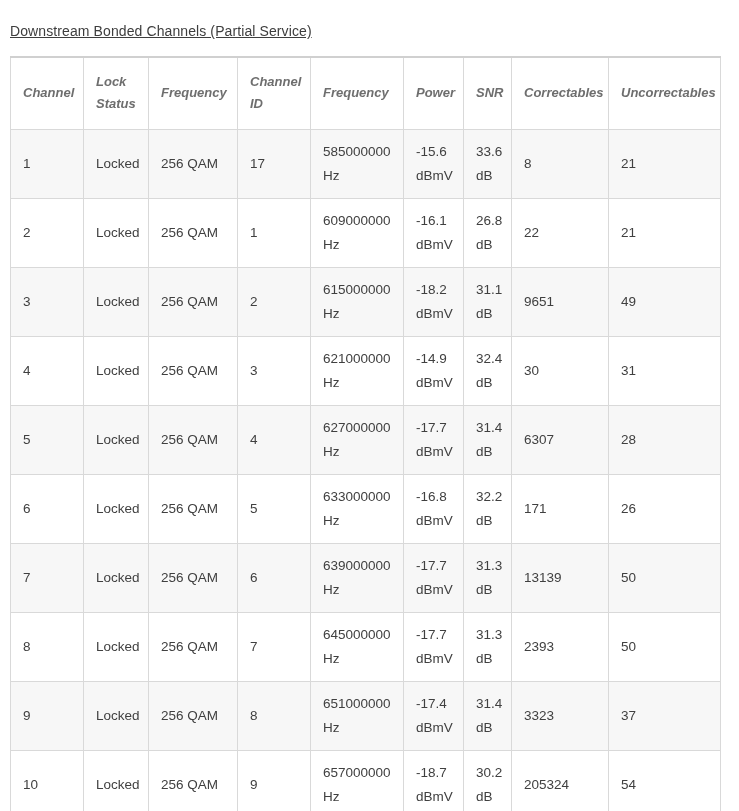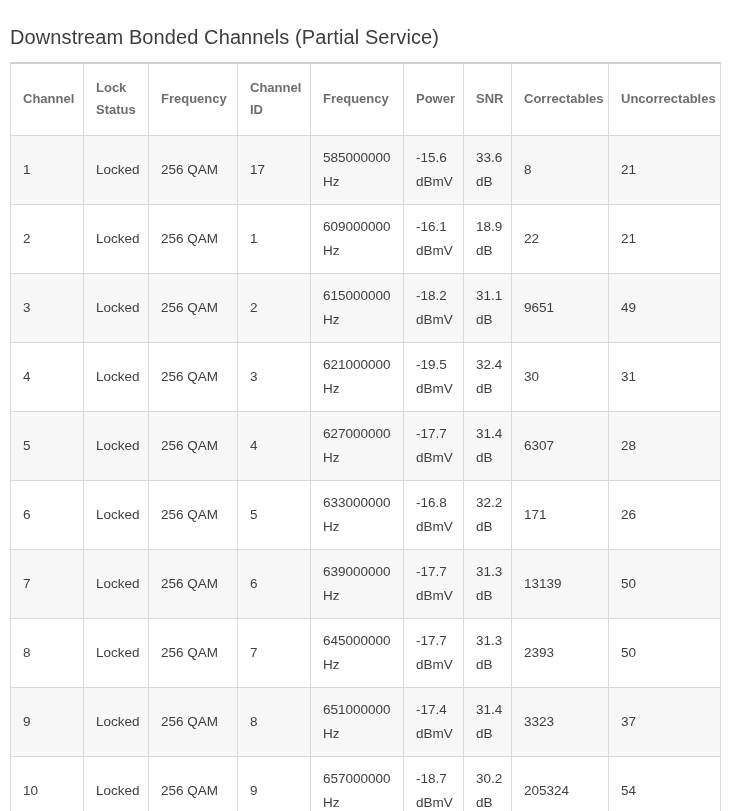--- a/index.html
+++ b/index.html
@@ -13,25 +13,26 @@
   }
   * { margin: 0; padding: 0; box-sizing: border-box; }
   html, body {
     width: 739px;
     height: 811px;
     overflow: hidden;
     background: #ffffff;
     font-family: "Liberation Sans", "DejaVu Sans", sans-serif;
   }
   .page-title {
-    margin: 28px 0 0 10px;
-    font-size: 20px;
+    margin: 22px 0 0 10px;
+    font-size: 14px;
     line-height: 18px;
     color: var(--title-text);
     letter-spacing: 0.1px;
+    text-decoration: underline;
   }
   table.channels {
     margin: 16px 0 0 10px;
     width: 710px;
     table-layout: fixed;
     border-collapse: collapse;
     border: 1px solid var(--border-outer);
     border-top: 2px solid var(--border-outer);
   }
   col.c0 { width: 73px; }
@@ -43,21 +44,21 @@
   col.c6 { width: 48px; }
   col.c7 { width: 97px; }
   col.c8 { width: 112px; }
   th, td {
     border: 1px solid var(--border);
     text-align: left;
     vertical-align: middle;
     padding: 10px 10px 10px 12px;
     overflow: hidden;
   }
-  thead tr { height: 72px; }
+  thead tr { height: 72px; font-style: italic; }
   th {
     font-size: 13px;
     font-weight: bold;
     color: var(--header-text);
     line-height: 22px;
     background: #ffffff;
   }
   tbody tr { height: 69px; background: var(--row-bg); }
   tbody tr:nth-child(odd) { background: var(--alt-row-bg); }
   td {
@@ -110,42 +111,42 @@
         <td>8</td>
         <td>21</td>
       </tr>
       <tr>
         <td>2</td>
         <td>Locked</td>
         <td>256 QAM</td>
         <td>1</td>
         <td>609000000 Hz</td>
         <td>-16.1 dBmV</td>
-        <td>18.9 dB</td>
+        <td>26.8 dB</td>
         <td>22</td>
         <td>21</td>
       </tr>
       <tr>
         <td>3</td>
         <td>Locked</td>
         <td>256 QAM</td>
         <td>2</td>
         <td>615000000 Hz</td>
         <td>-18.2 dBmV</td>
         <td>31.1 dB</td>
         <td>9651</td>
         <td>49</td>
       </tr>
       <tr>
         <td>4</td>
         <td>Locked</td>
         <td>256 QAM</td>
         <td>3</td>
         <td>621000000 Hz</td>
-        <td>-19.5 dBmV</td>
+        <td>-14.9 dBmV</td>
         <td>32.4 dB</td>
         <td>30</td>
         <td>31</td>
       </tr>
       <tr>
         <td>5</td>
         <td>Locked</td>
         <td>256 QAM</td>
         <td>4</td>
         <td>627000000 Hz</td>

